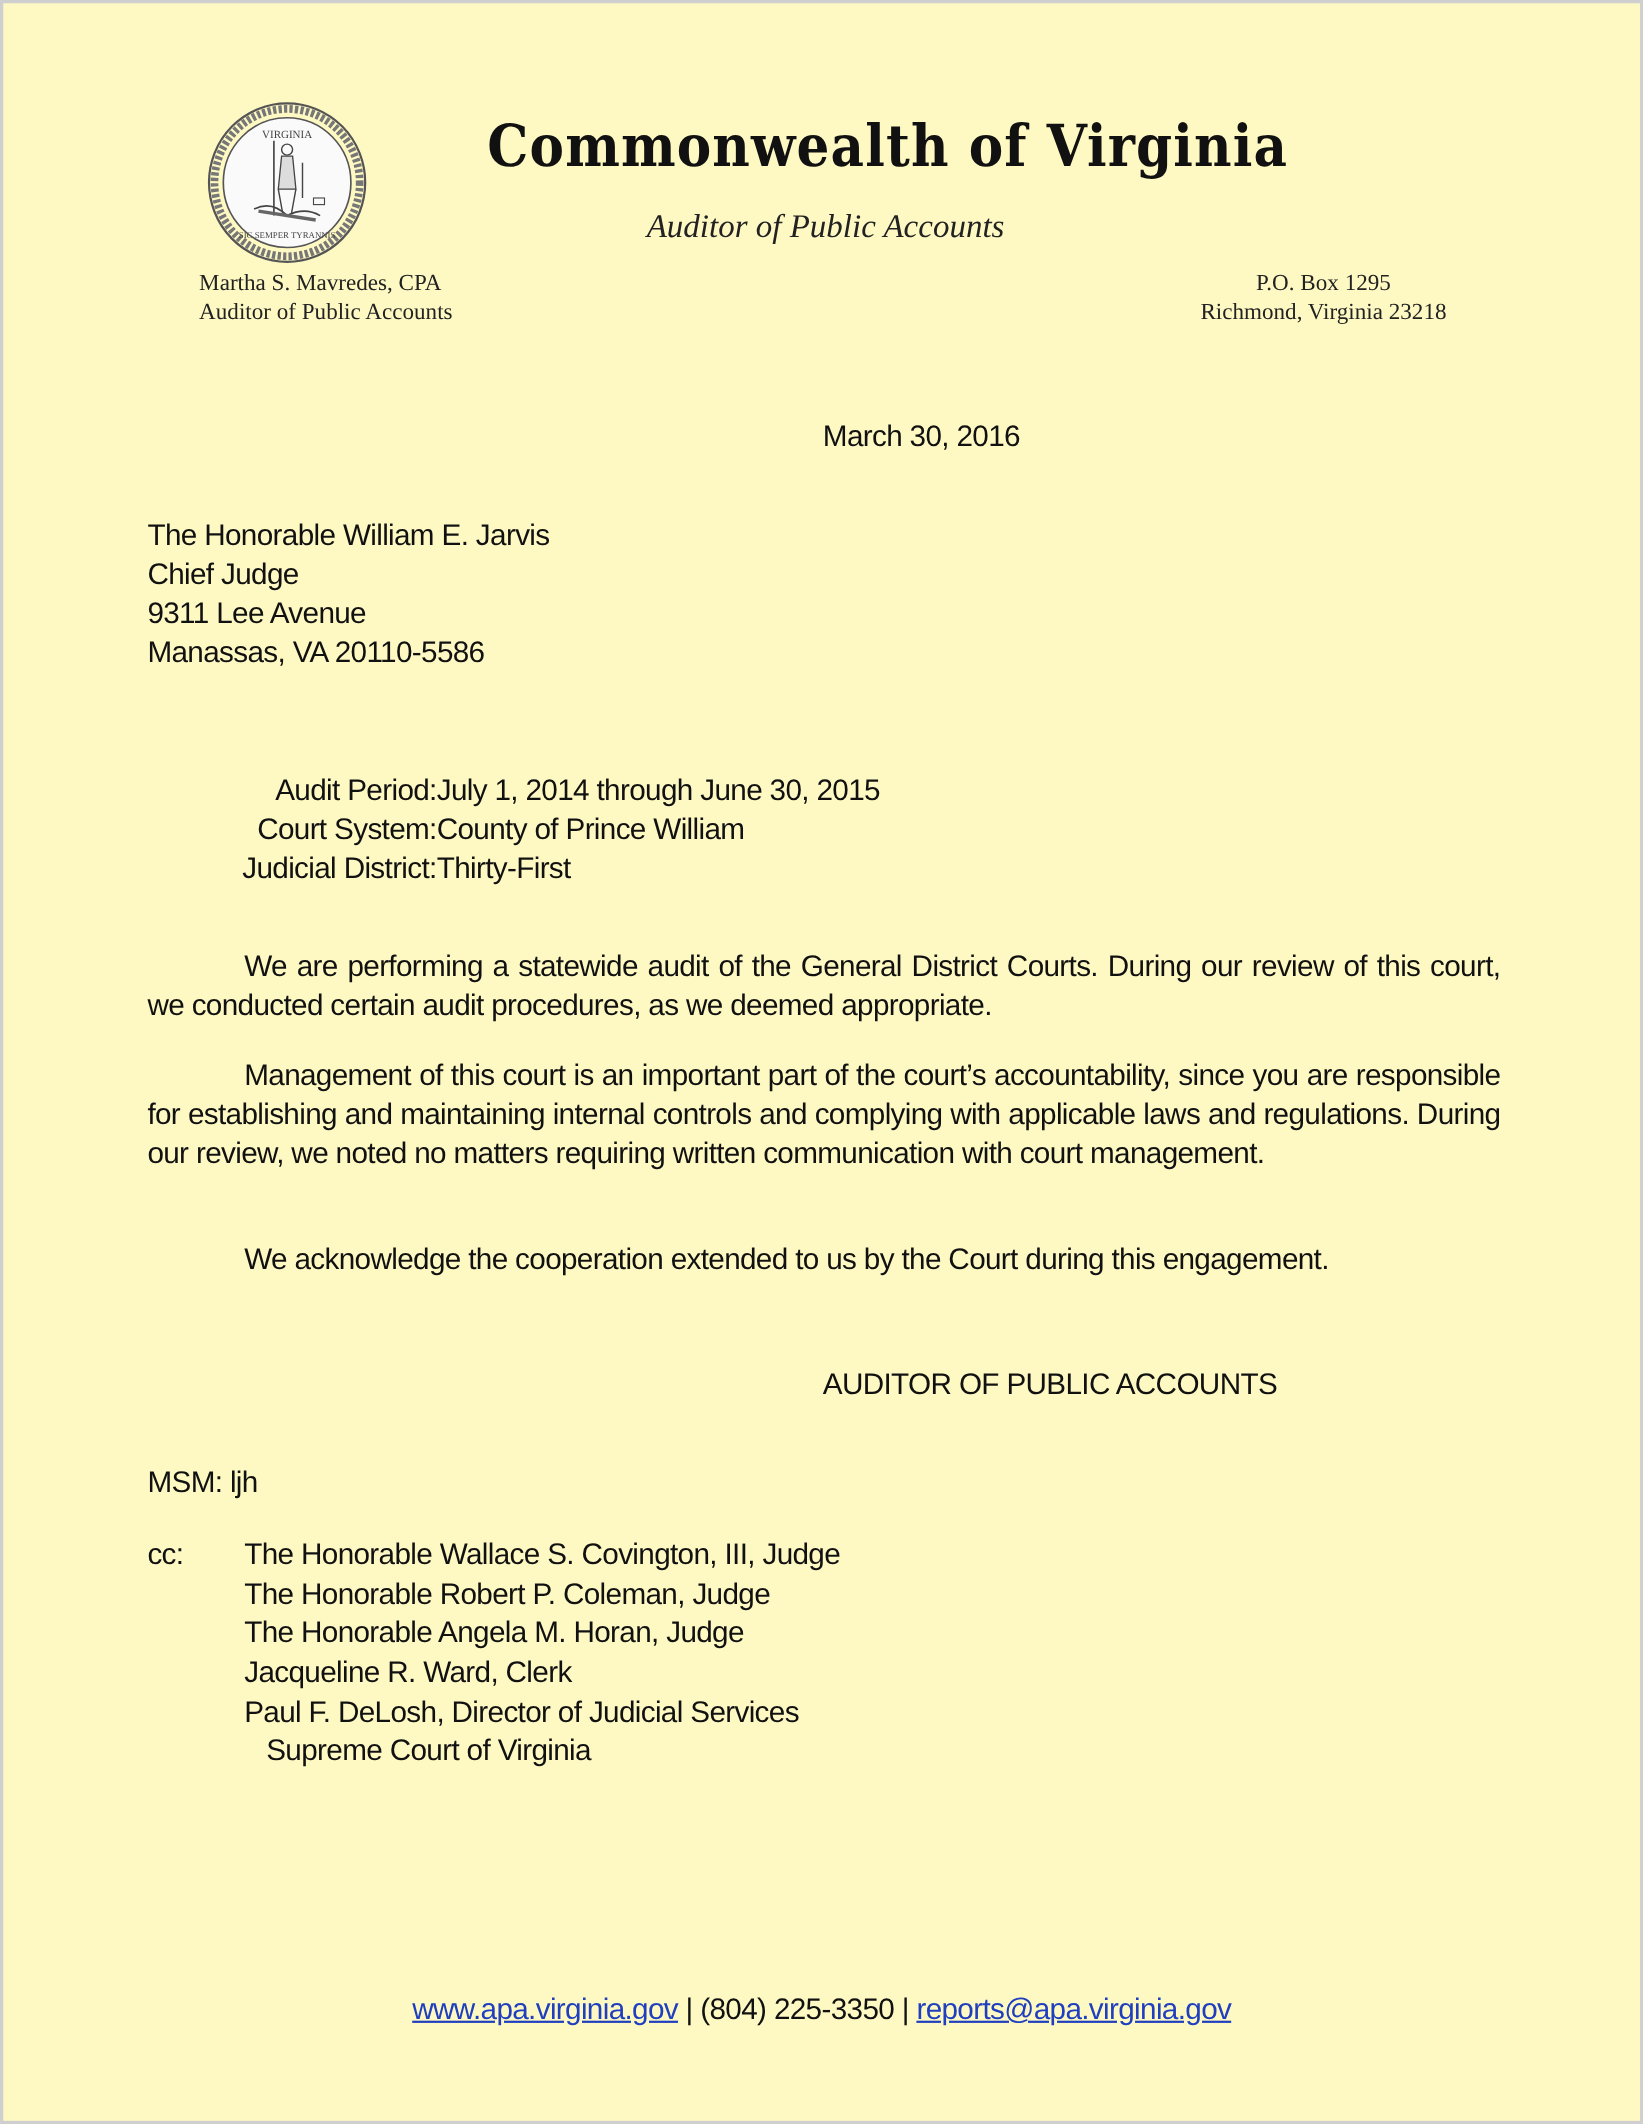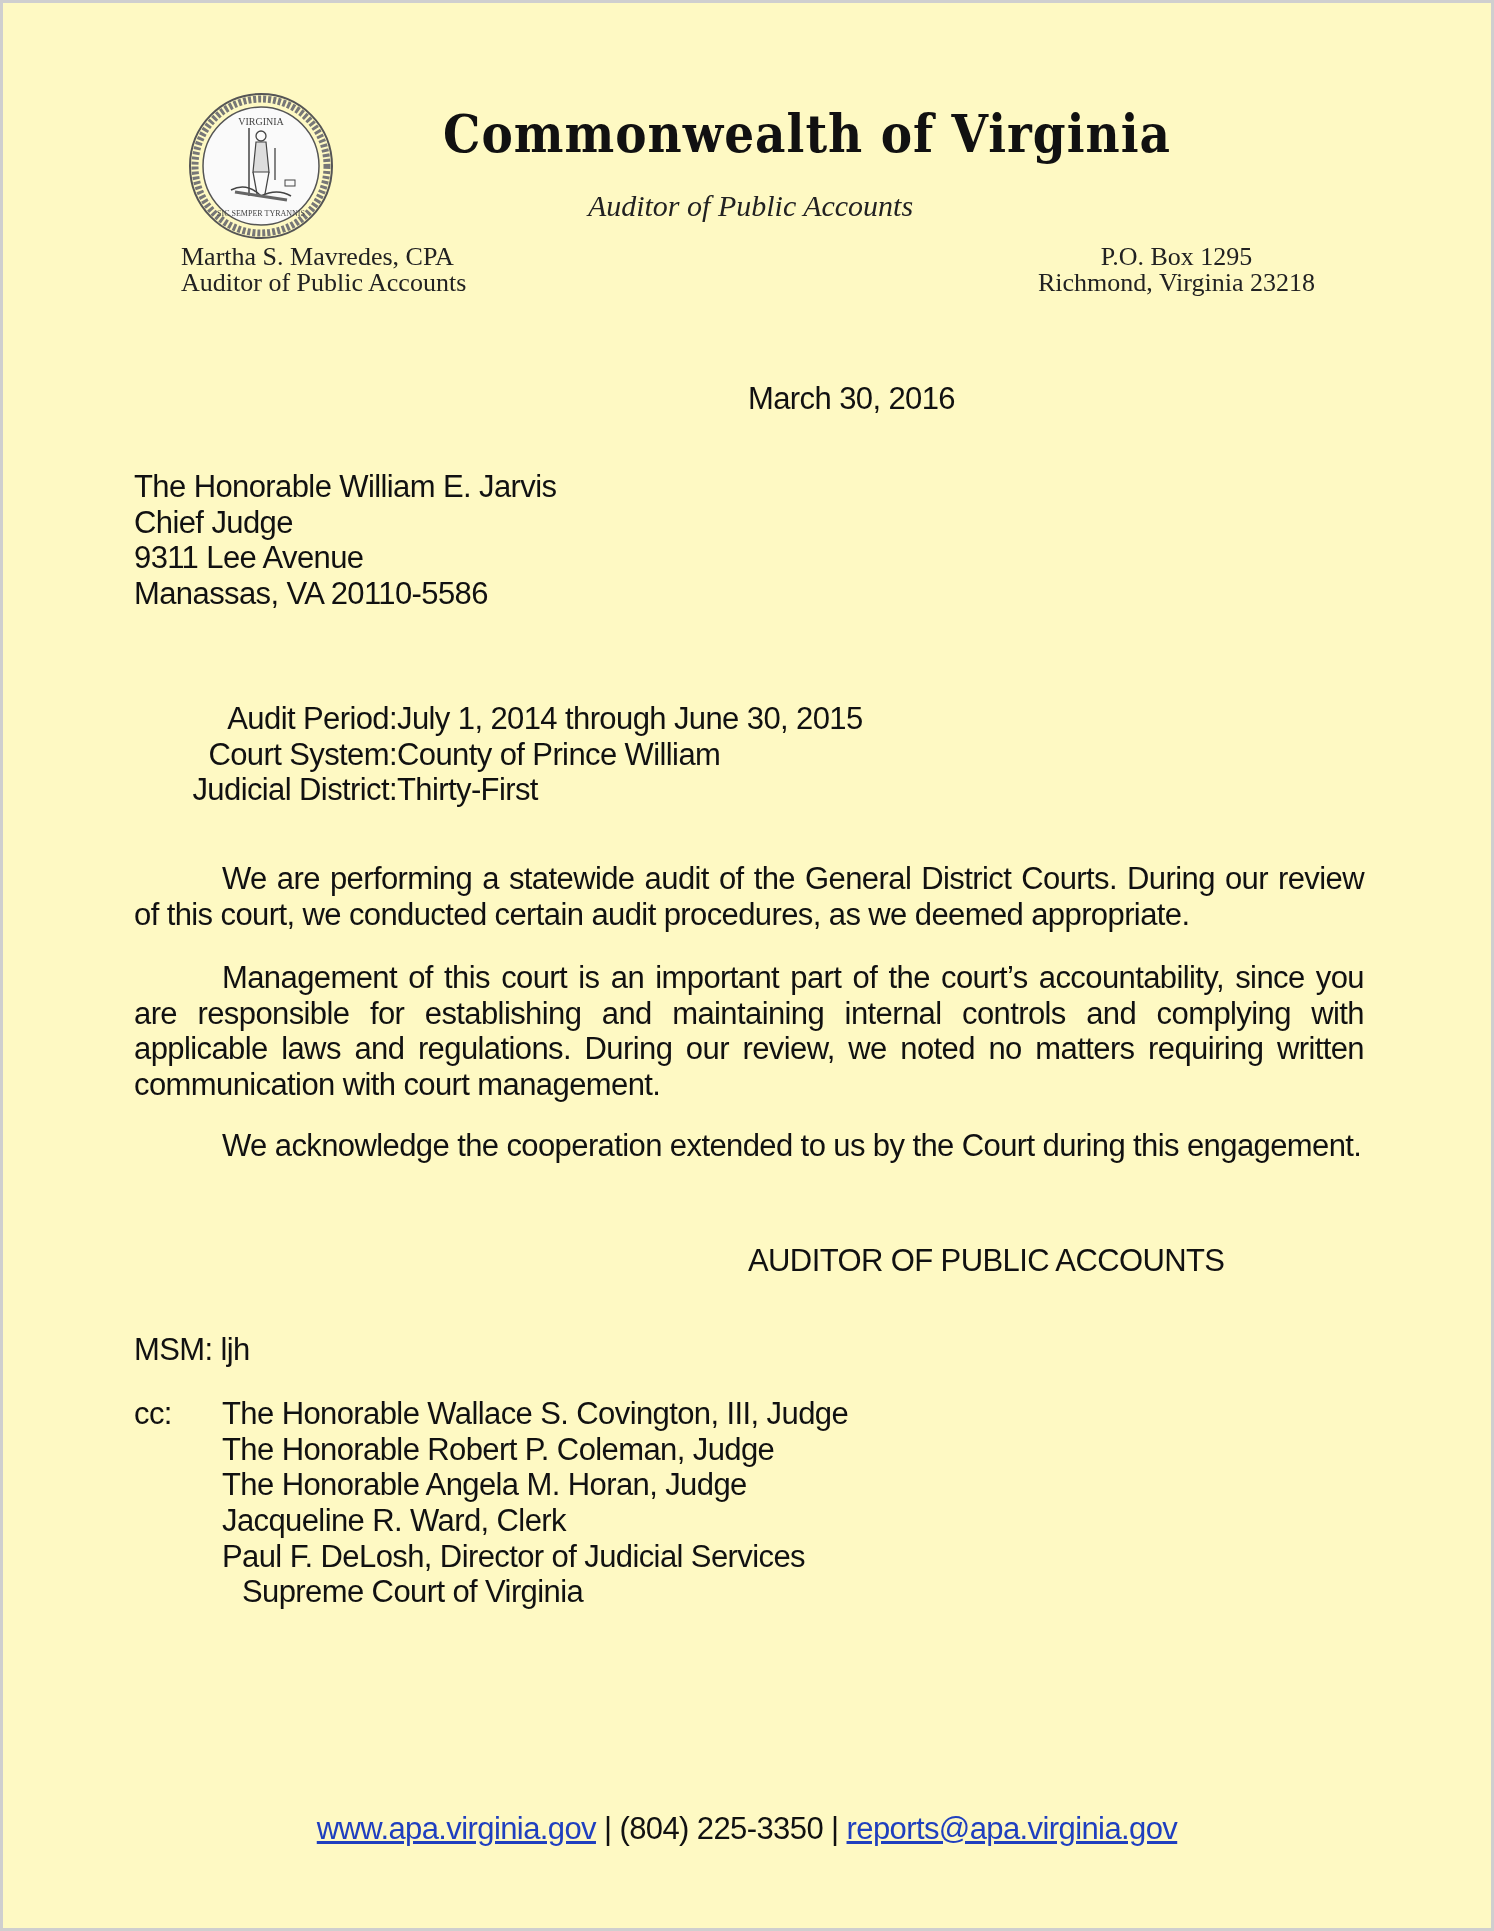--- a/index.html
+++ b/index.html
@@ -7,34 +7,34 @@
     width: 1494px; height: 1931px; position: relative; overflow: hidden;
     background: #cfcfcf;
     font-family: "Liberation Sans", sans-serif;
   }
   .page {
     position: absolute; left: 3px; top: 3px; width: 1488px; height: 1925px;
     background: #fef9c3;
   }
   .abs { position: absolute; white-space: nowrap; }
   .serif { font-family: "Liberation Serif", serif; color: #222; }
-  .body-text { font-family: "Liberation Sans", sans-serif; color: #111; font-size: 31px; letter-spacing: -0.6px; }
+  .body-text { font-family: "Liberation Sans", sans-serif; color: #111; font-size: 27px; letter-spacing: -0.6px; }
 
   .seal { position: absolute; left: 184px; top: 89px; width: 148px; height: 148px; }
   .title {
     left: 440px; top: 100px; width: 615px; text-align: center;
     font-family: "DejaVu Serif", serif; font-weight: bold; font-size: 47px;
     letter-spacing: 1px; color: #111;
     transform: scaleY(1.12); transform-origin: left top;
   }
   .subtitle {
     left: 440px; top: 186px; width: 615px; text-align: center;
     font-family: "Liberation Serif", serif; font-style: italic; font-size: 30px; color: #222;
   }
-  .hdr { font-size: 26px; line-height: 26px; }
+  .hdr { font-size: 21px; line-height: 26px; }
   .hdr-left { left: 178px; top: 241px; }
   .hdr-right { right: 176px; top: 241px; text-align: center; }
 
   .date { left: 745px; top: 378px; }
   .addr { left: 131px; top: 466px; line-height: 35.7px; }
   .addr div { height: 35.7px; }
 
   .meta { left: 131px; top: 698px; line-height: 35.7px; }
   .meta-row { height: 35.7px; display: flex; text-align: right; }
   .meta-label { width: 263px; }

